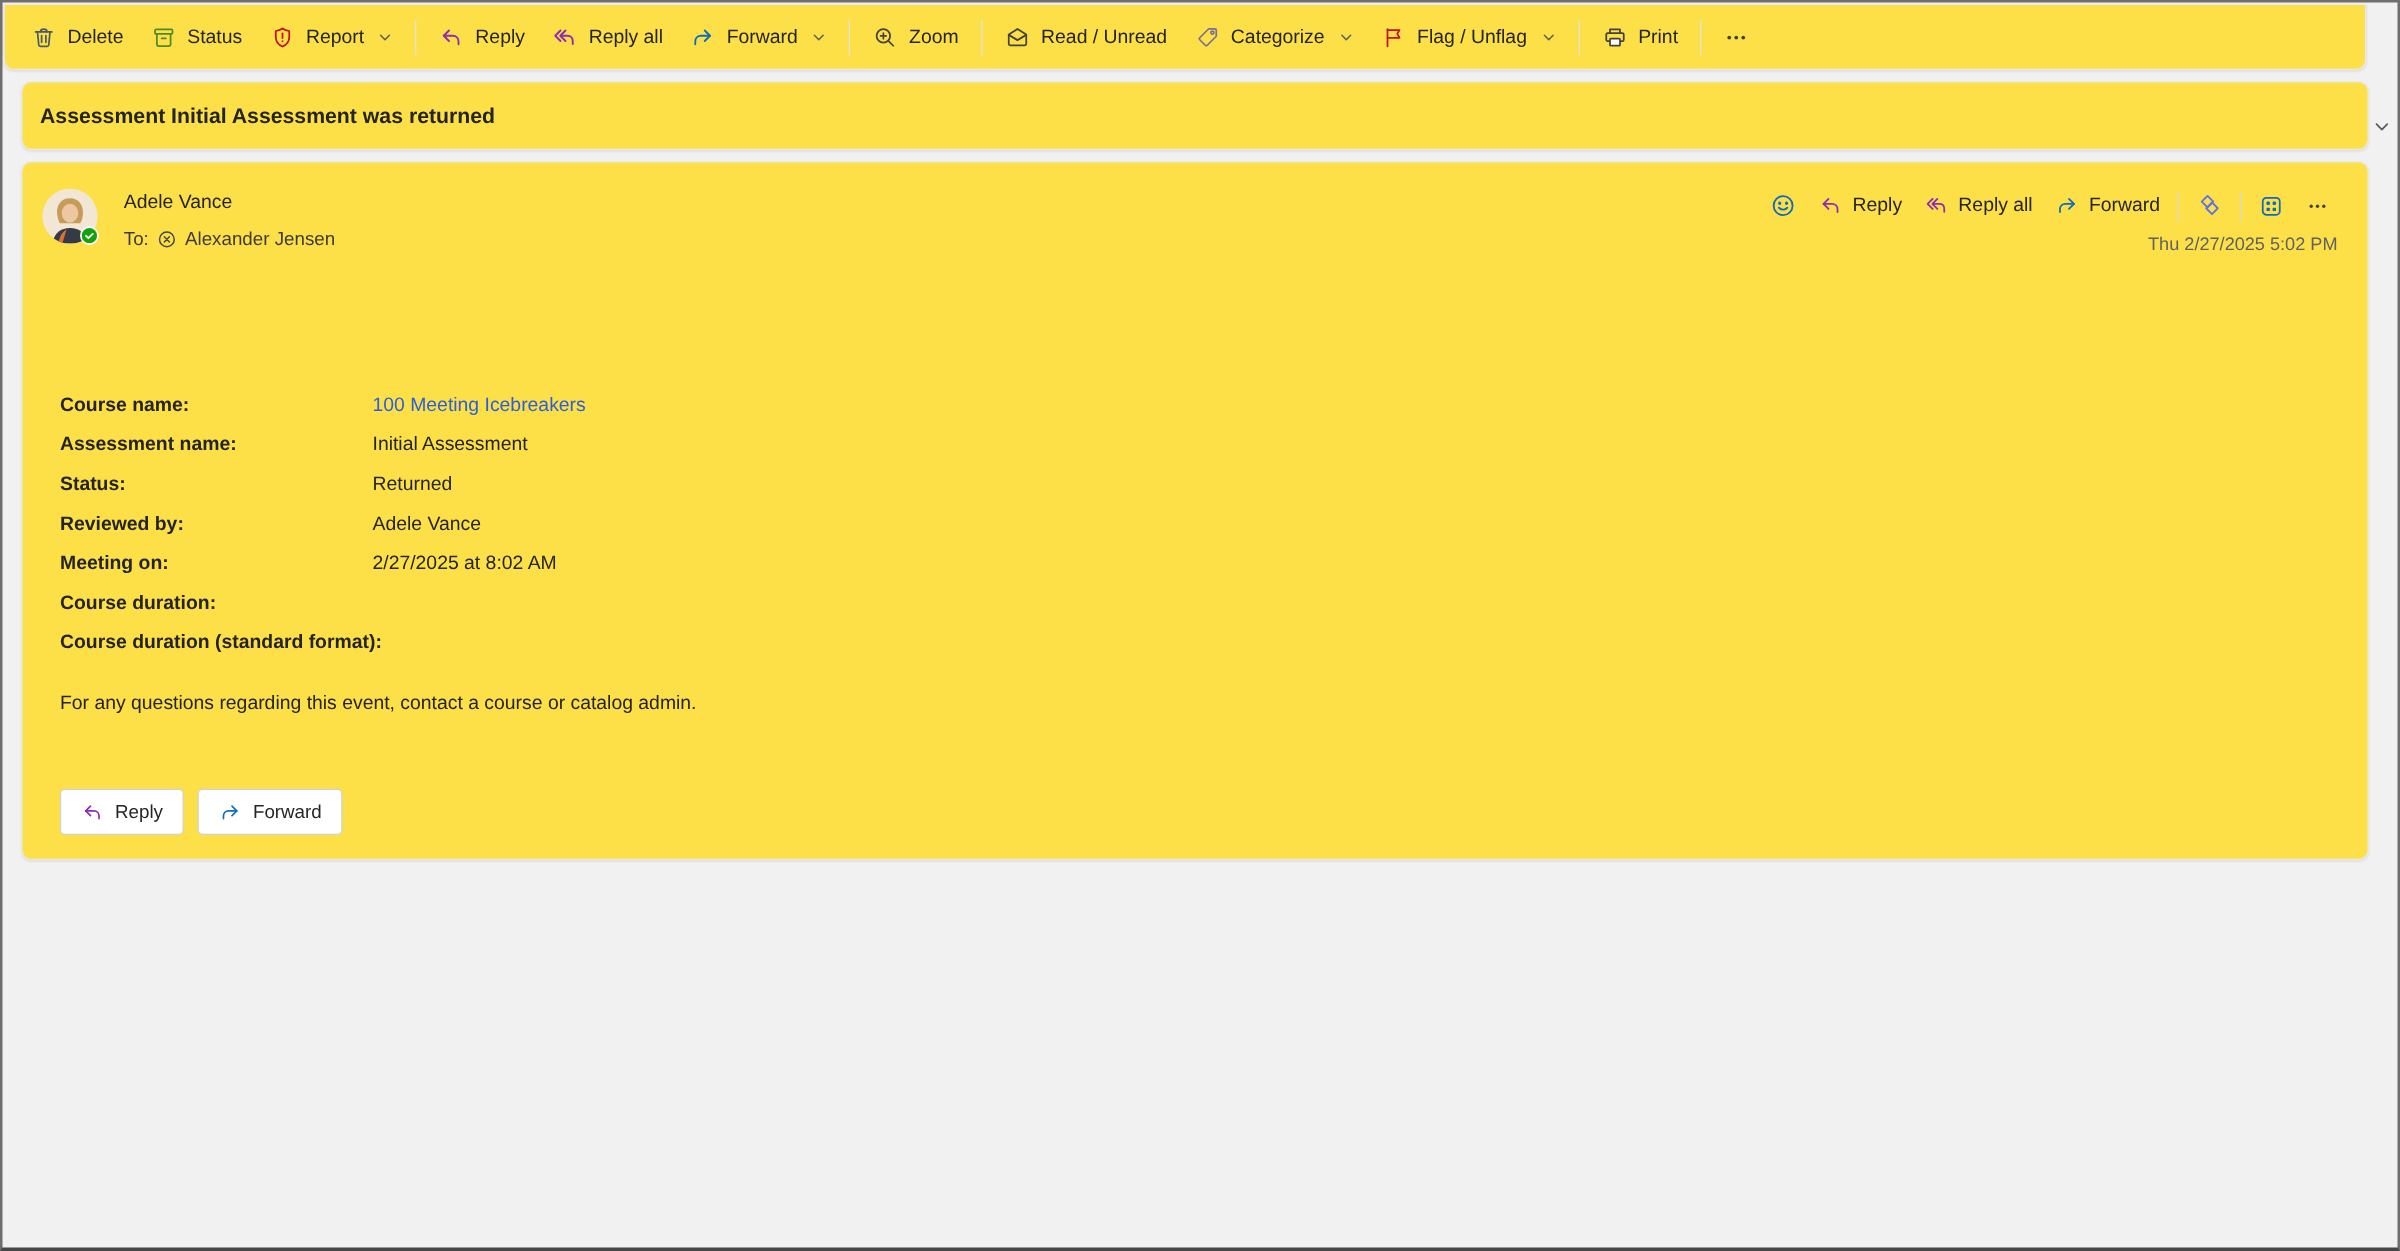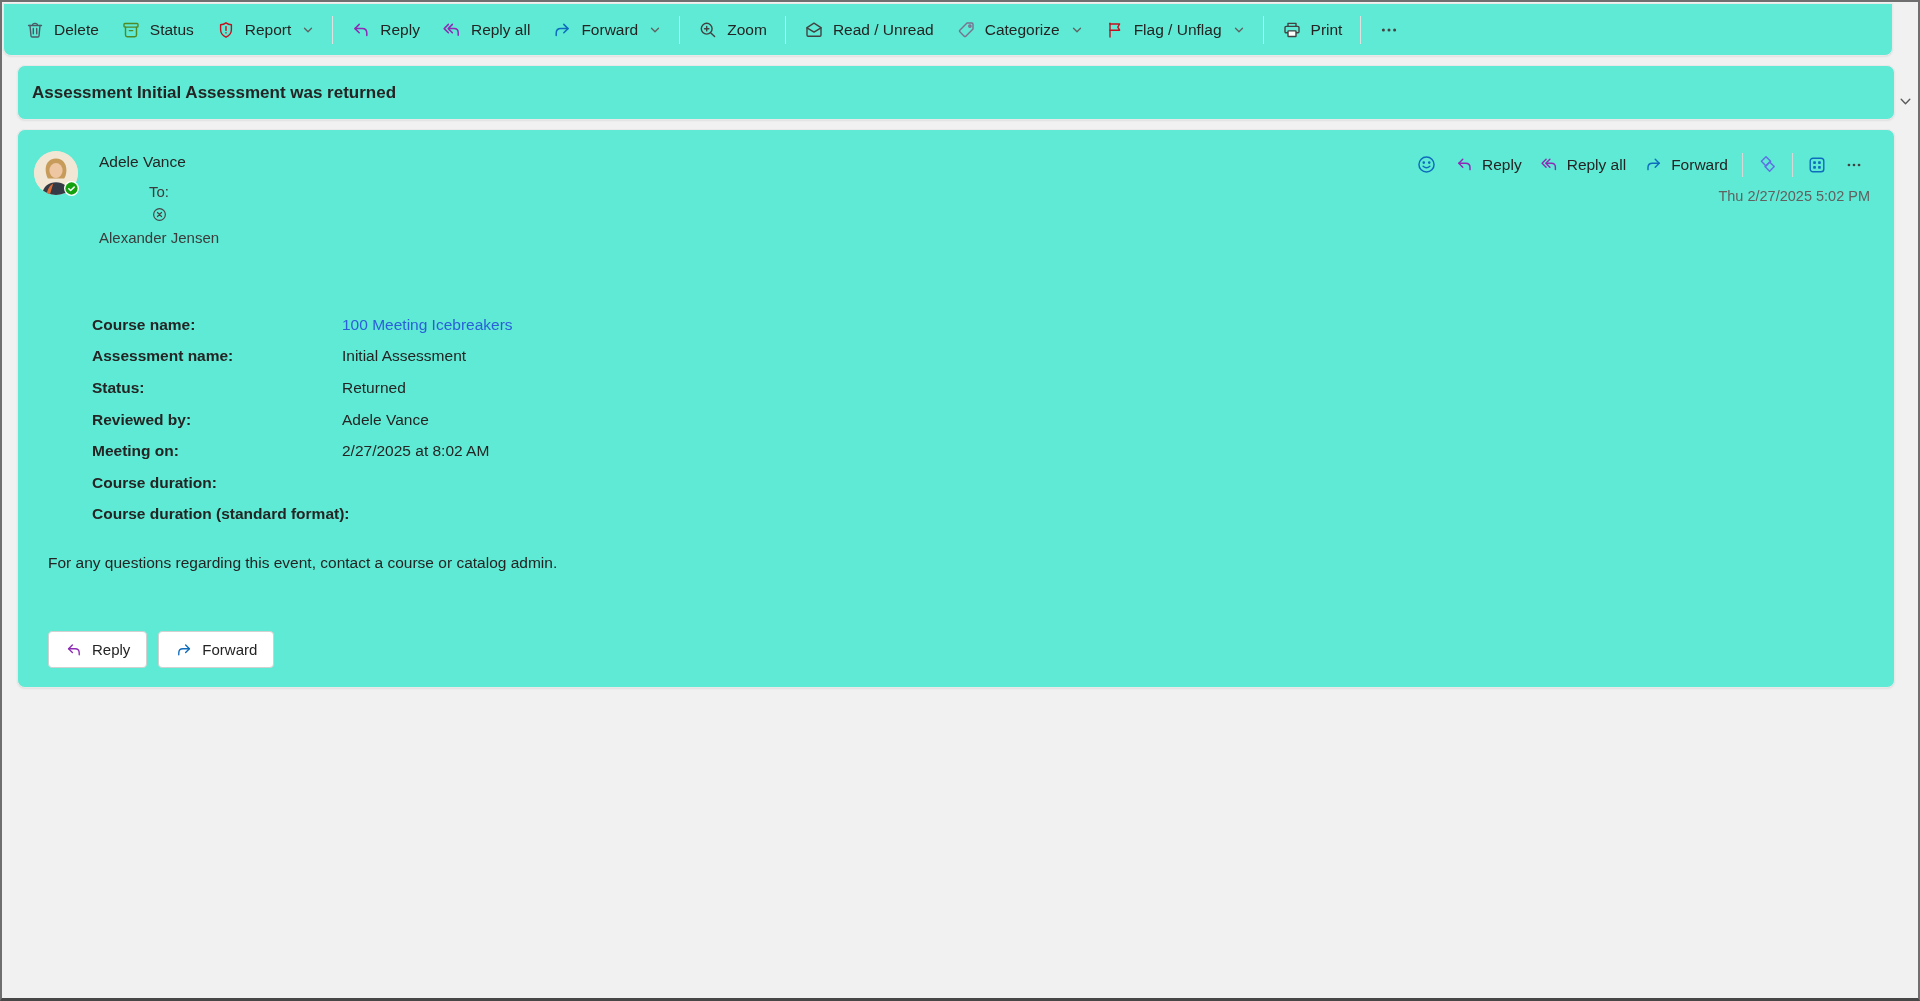--- a/index.html
+++ b/index.html
@@ -1,43 +1,43 @@
 <!DOCTYPE html>
 <html><head>
 <meta charset="utf-8">
 <style>
   html,body{margin:0;padding:0;}
   body{width:1920px;height:1001px;overflow:hidden;font-family:"Liberation Sans","DejaVu Sans",sans-serif;color:#242424;}
   .screen{position:absolute;inset:0;background:#f1f1f1;border:2px solid #6f6f6f;border-bottom:3px solid #474747;box-sizing:border-box;}
-  .card{position:absolute;background:#5eead4;border:1px solid #e9e9e9;border-radius:8px;box-shadow:0 1px 2px rgba(0,0,0,0.07);box-sizing:border-box;}
+  .card{position:absolute;background:#fde047;border:1px solid #e9e9e9;border-radius:8px;box-shadow:0 1px 2px rgba(0,0,0,0.07);box-sizing:border-box;}
 
   
   .toolbar{left:1px;top:1px;width:1890px;height:53px;border-radius:0 0 8px 8px;display:flex;align-items:center;padding:0 10px;}
   .tbtn{display:flex;align-items:center;gap:9px;border:none;background:none;font:400 15.5px "Liberation Sans","DejaVu Sans",sans-serif;color:#242424;padding:7px 11px;border-radius:4px;cursor:pointer;white-space:nowrap;}
   .tbtn svg{flex:none;display:block;}
   .chev{margin-left:2px;display:block;}
   .tsep{width:1px;height:28px;background:#e1e1e1;margin:0 7px;flex:none;}
 
   
   .subjectbar{left:15px;top:63px;width:1878px;height:55px;display:flex;align-items:center;padding:0 14px;}
   .subjecttext{font-size:17px;font-weight:700;color:#242424;}
 
   
   .msg{left:15px;top:127px;width:1878px;height:559px;}
   .avatar{position:absolute;left:16px;top:21px;width:44px;height:44px;border-radius:50%;overflow:hidden;background:#f1e7d4;}
   .presence{position:absolute;left:46px;top:51px;width:15px;height:15px;border-radius:50%;background:#fff;display:flex;align-items:center;justify-content:center;}
   .sender{position:absolute;left:81px;top:23px;font-size:15.5px;color:#242424;}
-  .toline{position:absolute;left:81px;top:53px;display:flex;align-items:center;gap:6px;font-size:15px;color:#3b3b3b;flex-direction:column;}
+  .toline{position:absolute;left:81px;top:53px;display:flex;align-items:center;gap:6px;font-size:15px;color:#3b3b3b;}
   .hdr-actions{position:absolute;right:22px;top:19px;display:flex;align-items:center;}
   .hbtn{display:flex;align-items:center;gap:8px;border:none;background:none;font:400 15.5px "Liberation Sans","DejaVu Sans",sans-serif;color:#242424;padding:5px 9px;border-radius:4px;cursor:pointer;white-space:nowrap;}
   .hsep{width:1px;height:24px;background:#d8d8d8;margin:0 5px;flex:none;}
   .timestamp{position:absolute;right:24px;top:58px;font-size:14.5px;color:#616161;}
 
   .intro{position:absolute;left:30px;top:136px;font-size:15.5px;}
-  .fields{position:absolute;left:30px;top:179px;margin-left:44px;}
+  .fields{position:absolute;left:30px;top:179px;}
   .frow{display:flex;align-items:center;height:31.6px;font-size:15.5px;white-space:nowrap;}
   .flabel{font-weight:700;width:250px;flex:none;}
   .fvalue{color:#242424;}
   a.fvalue{color:#2b5fd9;cursor:pointer;}
   .outro{position:absolute;left:30px;top:424px;font-size:15.5px;}
 
   .footerbtns{position:absolute;left:30px;top:501px;display:flex;gap:11px;}
   .fbtn{display:flex;align-items:center;gap:9px;height:37px;padding:0 16px;background:#fff;border:1px solid #d1d1d1;border-radius:4px;font:400 15px "Liberation Sans","DejaVu Sans",sans-serif;color:#242424;cursor:pointer;}
 
   

